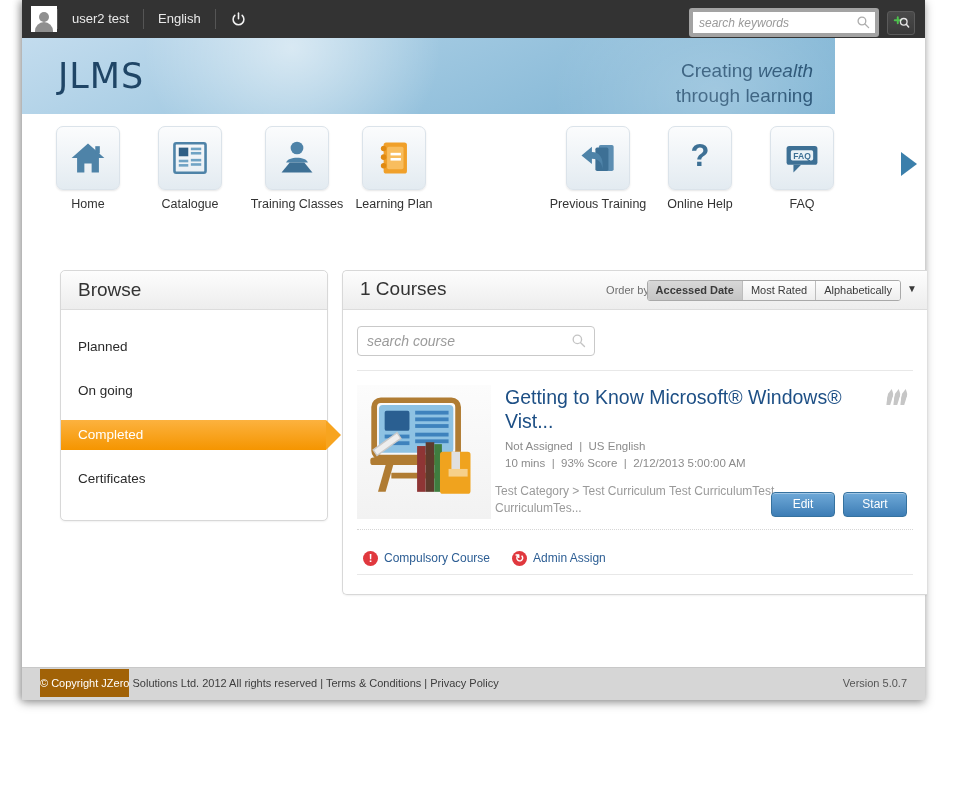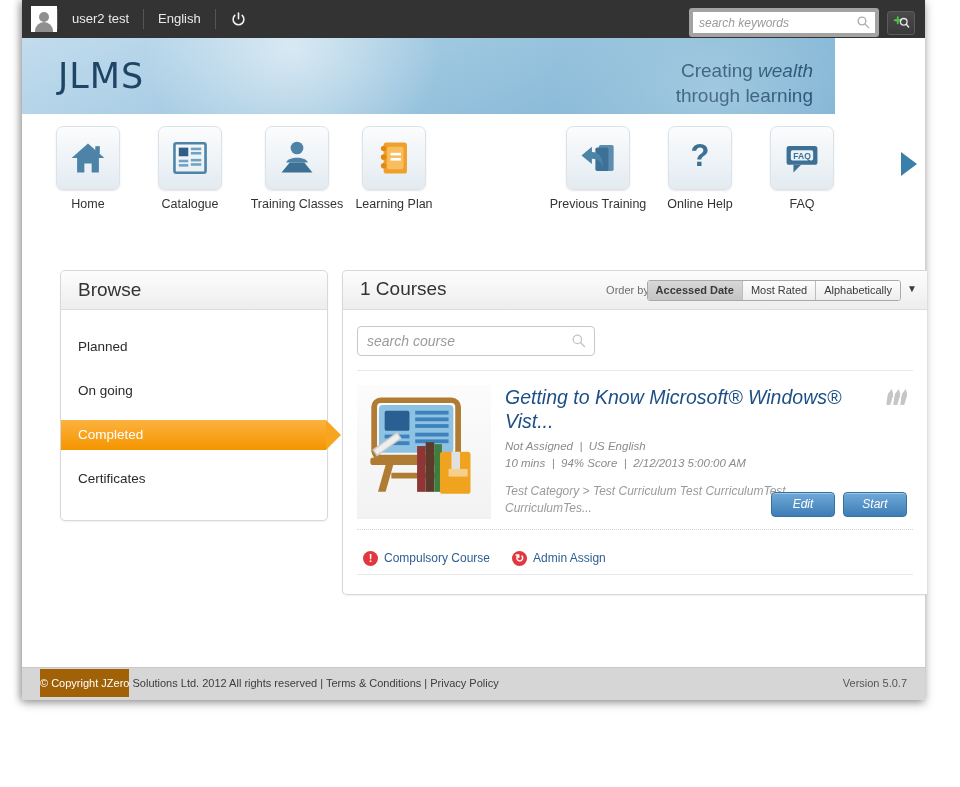--- a/index.html
+++ b/index.html
@@ -288,21 +288,20 @@
   #course-mag {
     position: absolute; right: 8px; top: 6px;
     width: 15px; height: 15px; opacity: .5;
   }
 
   #course-list { border-top: 1px solid #e8e8e8; margin: 0 14px; }
   .course-row {
     display: flex;
     padding: 14px 0 10px 0;
     position: relative;
-    font-style: italic;
   }
   .course-thumb {
     width: 134px; height: 134px;
     background: linear-gradient(#fcfcfc,#f2f2f2);
     flex: none;
     position: relative;
   }
   .course-body { flex: 1; padding-left: 14px; position: relative; }
   .course-title {
     font-size: 19.5px; color: #1d4f85; line-height: 24px;
@@ -322,21 +321,21 @@
     display: flex; gap: 1px;
   }
   .rating-mark {
     width: 6px; height: 16px;
     background: #c6c6c6;
     transform: skewX(-12deg);
     border-radius: 2px 2px 0 0;
     clip-path: polygon(50% 0%, 100% 35%, 82% 100%, 18% 100%, 0% 35%);
   }
   .course-path {
-    position: absolute; left: 14px; bottom: 2px;
+    position: absolute; left: 4px; bottom: 2px;
     width: 300px;
     font-size: 12px; color: #9a9a9a; line-height: 17px;
   }
   .course-actions {
     position: absolute; right: 6px; bottom: 2px;
     display: flex; gap: 8px;
   }
   .btn-blue {
     min-width: 42px;
     padding: 4px 10px 5px 10px;
@@ -594,21 +593,21 @@
           <div class="course-body">
             <div class="course-title">Getting to Know Microsoft® Windows® Vist...</div>
             <div class="course-meta1">
               <span>Not Assigned</span>
               <span>&nbsp;|&nbsp;</span>
               <span>US English</span>
             </div>
             <div class="course-meta2">
               <span>10 mins</span>
               <span>&nbsp;|&nbsp;</span>
-              <span>94% Score</span>
+              <span>93% Score</span>
               <span>&nbsp;|&nbsp;</span>
               <span>2/12/2013 5:00:00 AM</span>
             </div>
 
             <div class="course-rating">
               <div class="rating-mark"></div>
                 <div class="rating-mark"></div>
                 <div class="rating-mark"></div>
             </div>
 

